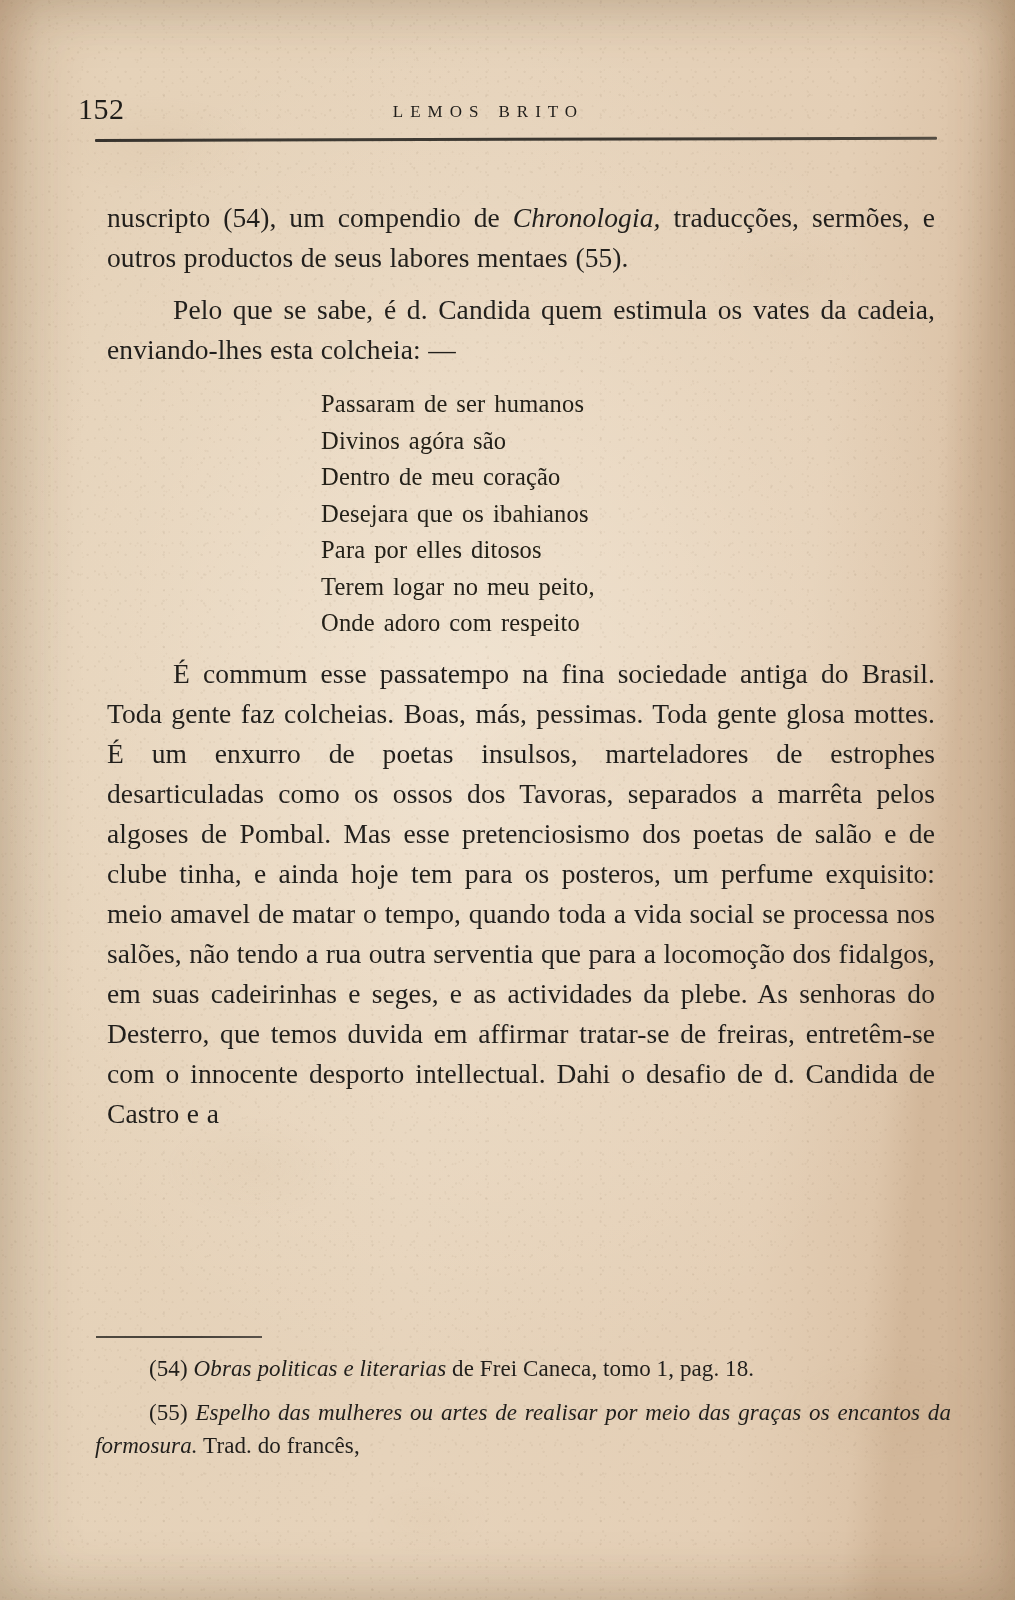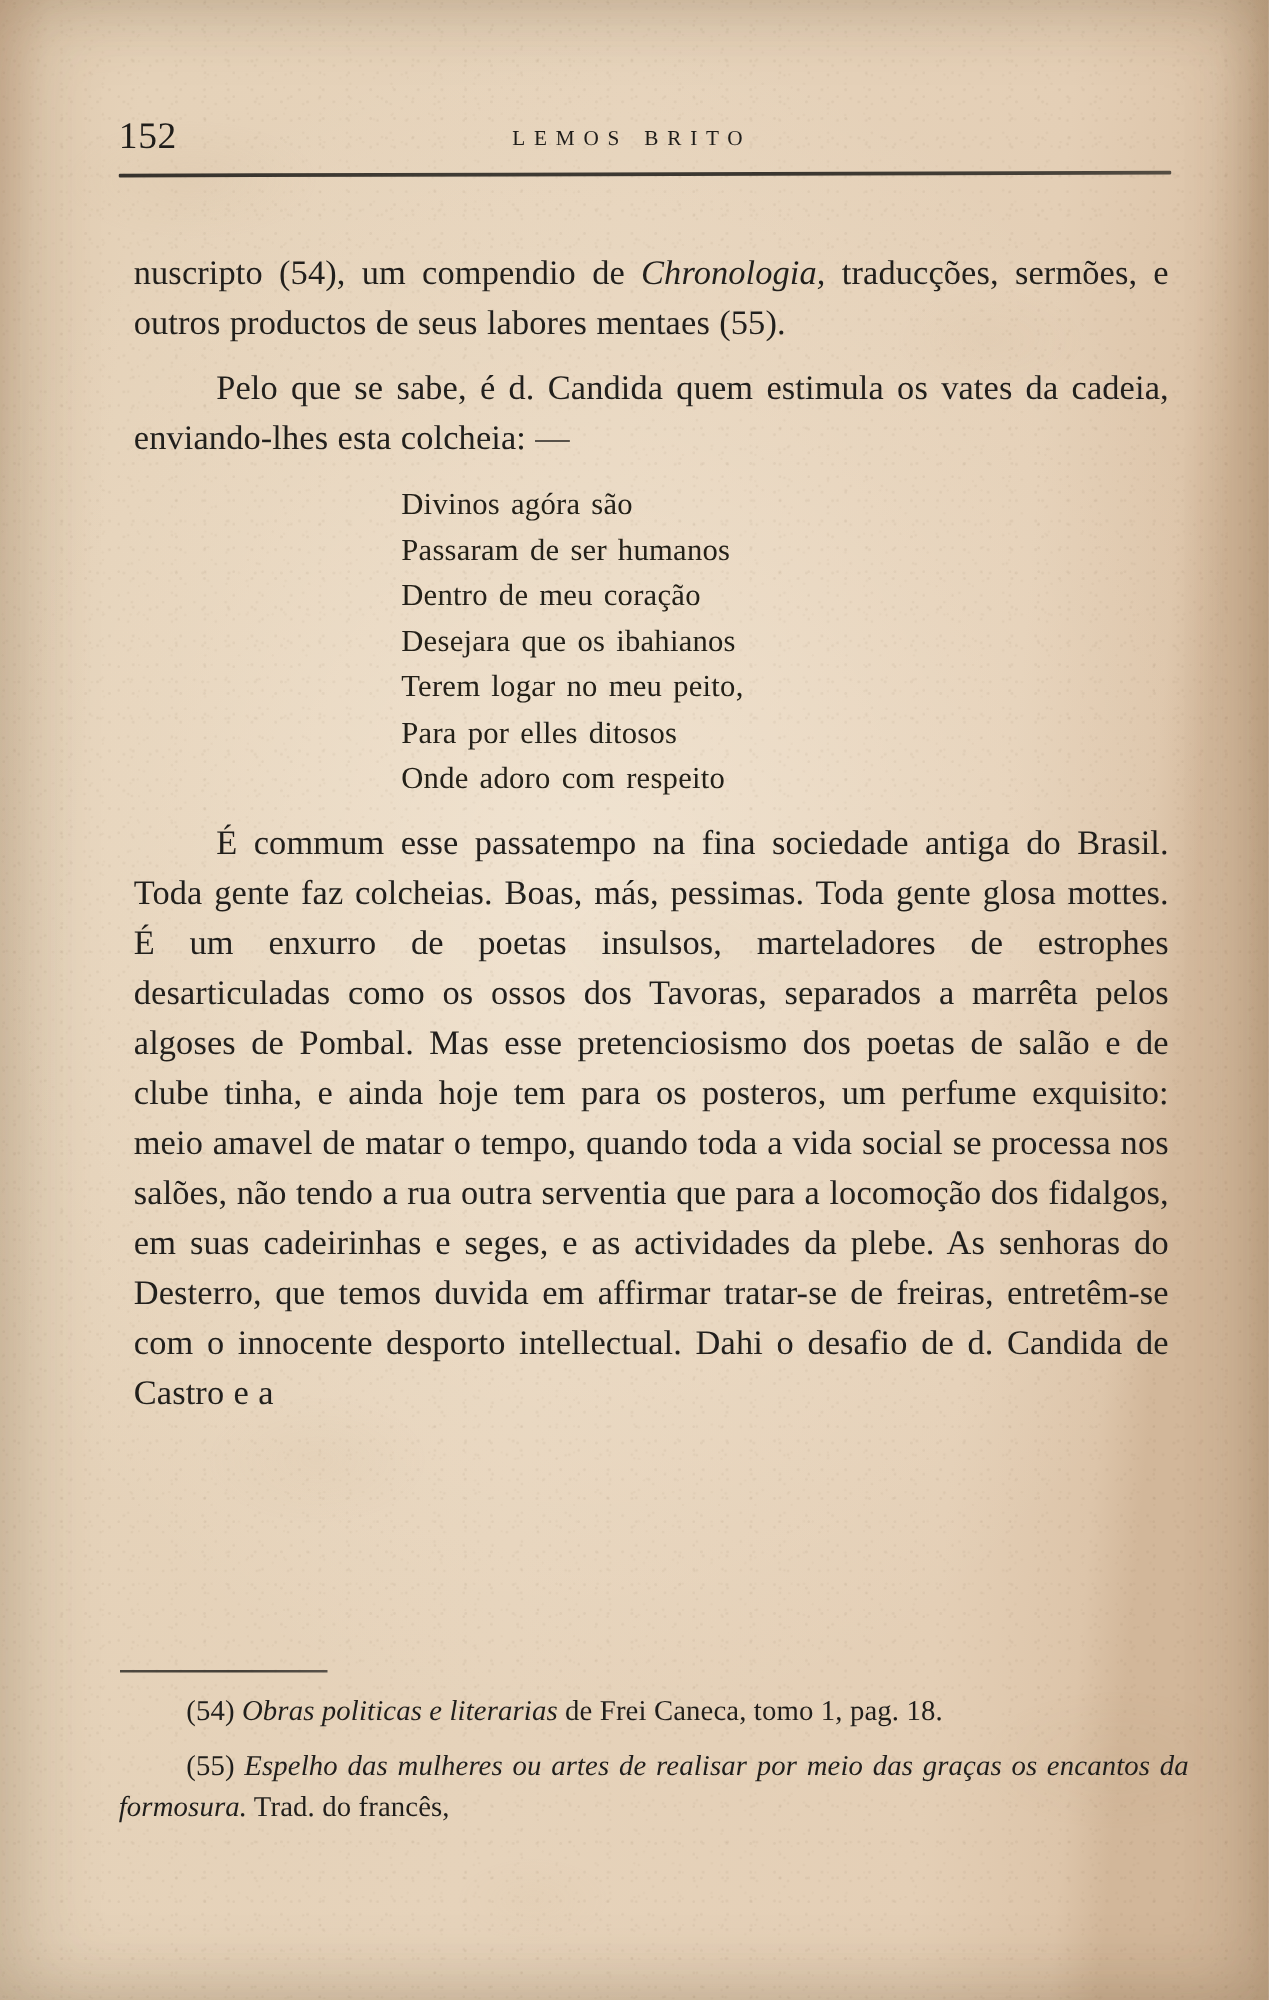--- a/index.html
+++ b/index.html
@@ -68,21 +68,21 @@
 
   .content {
     position: absolute;
     inset: 0;
     z-index: 3;
   }
 
   
   .runhead {
     position: absolute;
-    left: 95px;
+    left: 78px;
     top: 88px;
     width: 845px;
     height: 42px;
   }
   .folio {
     position: absolute;
     left: 0;
     top: 0;
     font-size: 30px;
     line-height: 42px;
@@ -210,26 +210,26 @@
     </div>
     <div class="head-rule"></div>
 
     <div class="body">
 
       <p class="para"><span>nuscripto (54), um compendio de </span><i>Chronologia,</i><span> traducções, sermões, e outros productos de seus labores mentaes (55).</span></p>
 
       <p class="para indent">Pelo que se sabe, é d. Candida quem estimula os vates da cadeia, enviando-lhes esta colcheia: —</p>
 
       <div class="verse">
+        <div class="vline">Passaram de ser humanos</div>
         <div class="vline">Divinos agóra são</div>
-        <div class="vline">Passaram de ser humanos</div>
         <div class="vline">Dentro de meu coração</div>
         <div class="vline">Desejara que os ibahianos</div>
+        <div class="vline">Para por elles ditosos</div>
         <div class="vline">Terem logar no meu peito,</div>
-        <div class="vline">Para por elles ditosos</div>
         <div class="vline">Onde adoro com respeito</div>
       </div>
 
       <p class="para indent after-verse">É commum esse passatempo na fina sociedade antiga do Brasil. Toda gente faz colcheias. Boas, más, pessimas. Toda gente glosa mottes. É um enxurro de poetas insulsos, marteladores de estrophes desarticuladas como os ossos dos Tavoras, separados a marrêta pelos algoses de Pombal. Mas esse pretenciosismo dos poetas de salão e de clube tinha, e ainda hoje tem para os posteros, um perfume exquisito: meio amavel de matar o tempo, quando toda a vida social se processa nos salões, não tendo a rua outra serventia que para a locomoção dos fidalgos, em suas cadeirinhas e seges, e as actividades da plebe. As senhoras do Desterro, que temos duvida em affirmar tratar-se de freiras, entretêm-se com o innocente desporto intellectual. Dahi o desafio de d. Candida de Castro e a</p>
     </div>
 
     <div class="fn-rule"></div>
 
     <div class="footnotes">
       <p class="fn"><span class="fnum">(54)</span> <i>Obras politicas e literarias</i><span> de Frei Caneca, tomo 1, pag. 18.</span></p>

